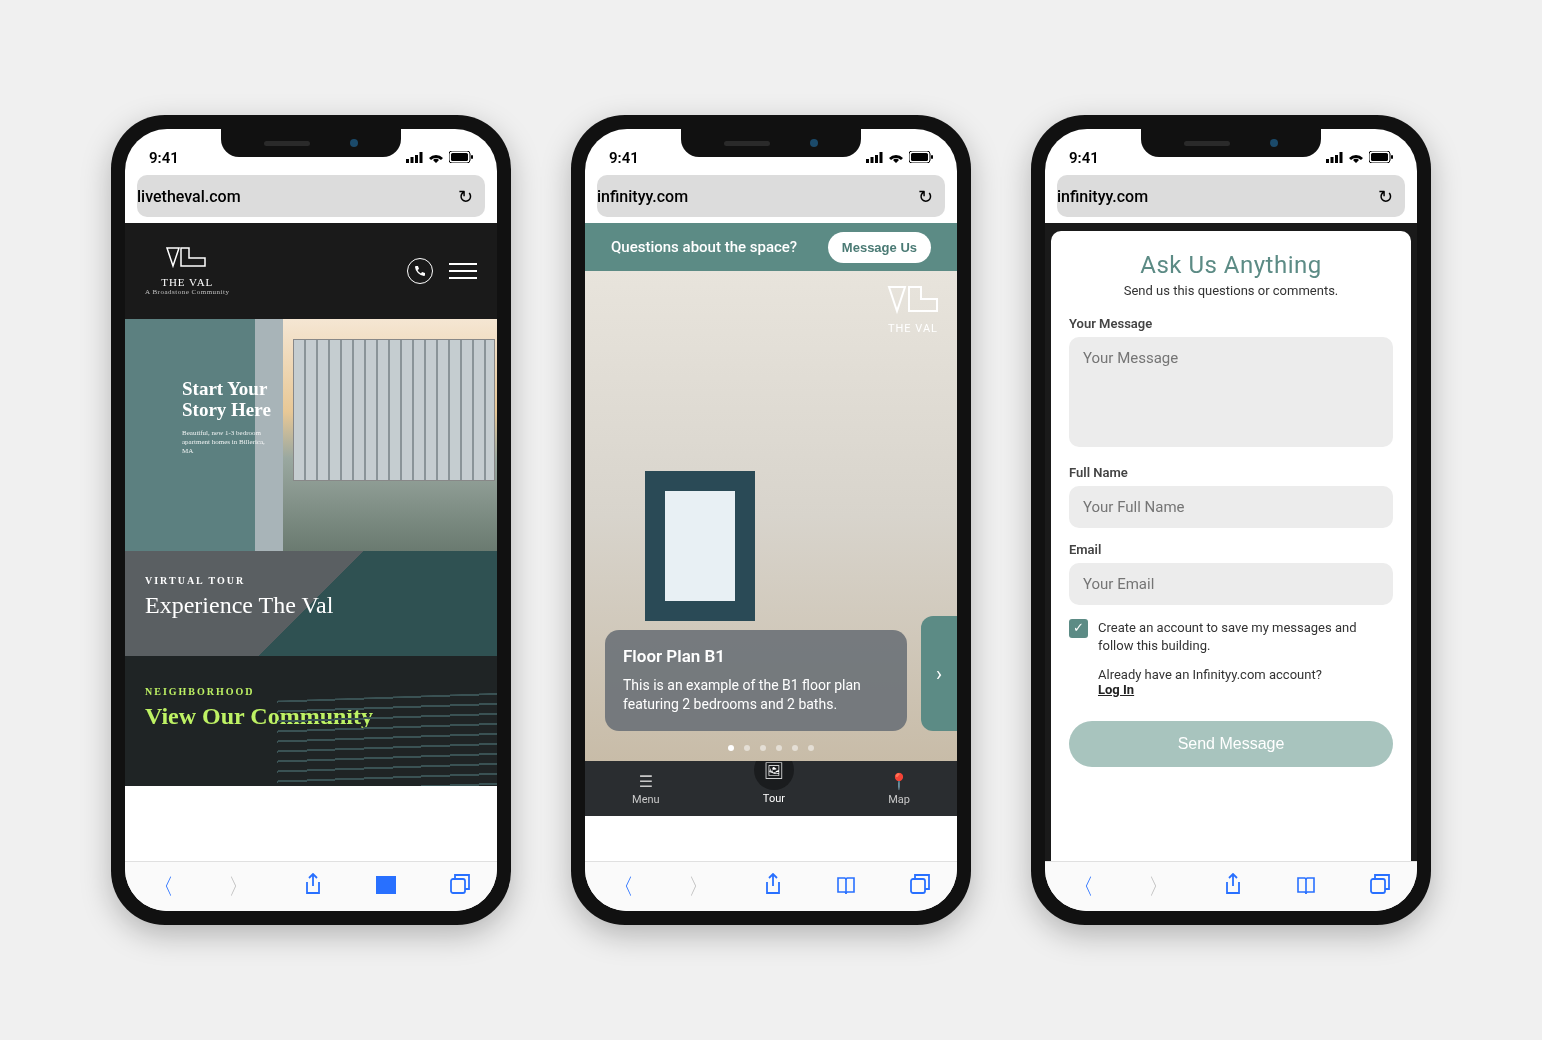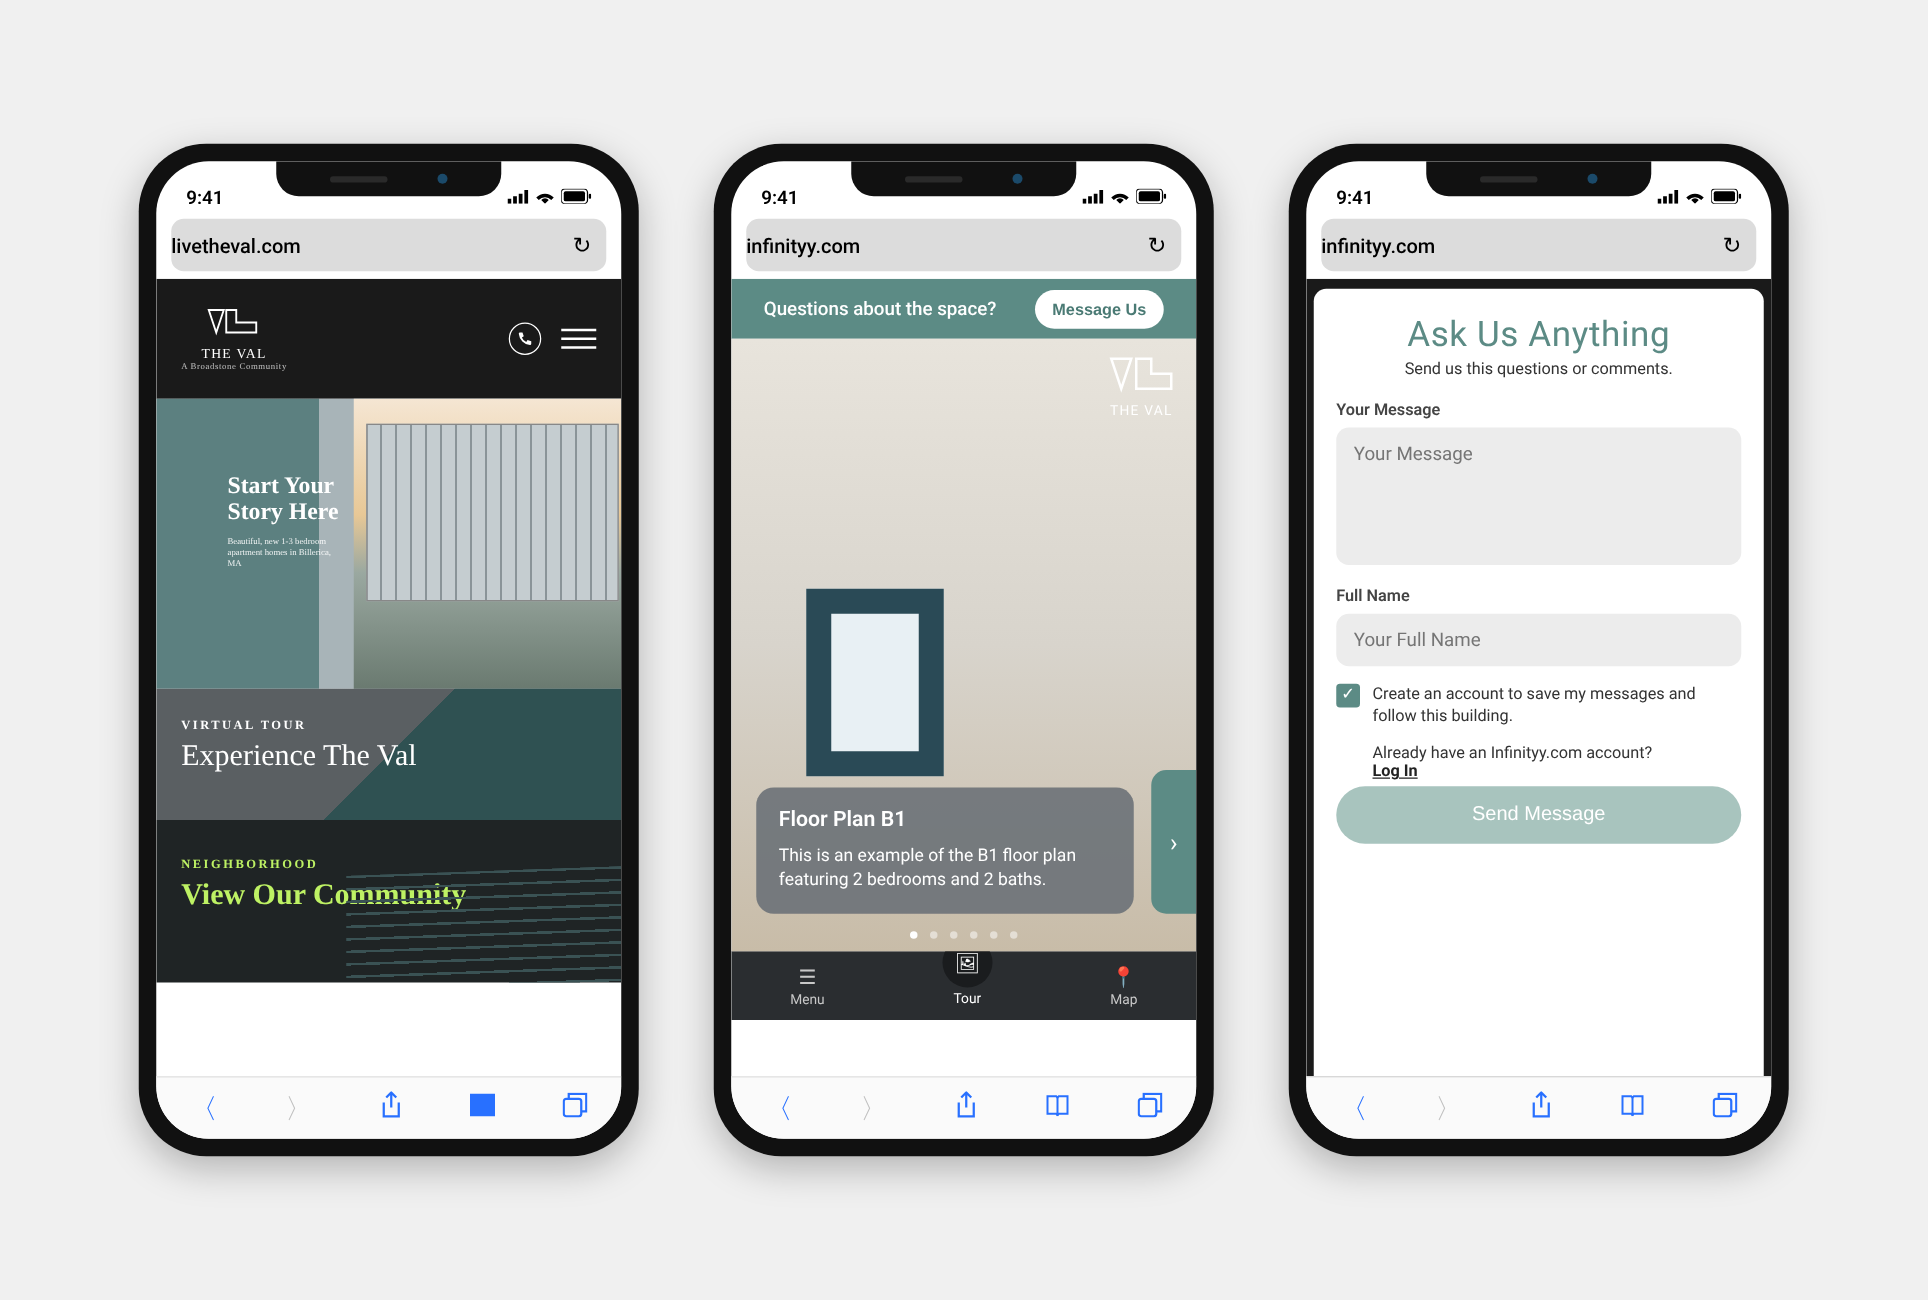--- a/index.html
+++ b/index.html
@@ -223,37 +223,37 @@
   .p2-nav .ico { font-size:16px;}
 
   
   .p3-bg { background:#1a1a1a; height:100%; padding:8px 6px 0; overflow:hidden;}
   .p3-card {
     background:#fff; border-radius:10px 10px 0 0;
     padding:20px 18px 10px;
     height:100%;
   }
   .p3-card h2 {
-    color:#5c8b85; font-size:28px; font-weight:400; text-align:center;
+    color:#5c8b85; font-size:24px; font-weight:400; text-align:center;
     letter-spacing:0.5px;
   }
   .p3-card .sub { text-align:center; font-size:13px; color:#333; margin-top:4px; margin-bottom:18px;}
   .p3-field { margin-bottom:14px;}
   .p3-field label { display:block; font-size:13px; font-weight:600; color:#444; margin-bottom:6px;}
   .p3-field textarea, .p3-field input {
     width:100%; background:#ececec; border:none; border-radius:10px;
     padding:12px 14px; font-size:15px; color:#888; font-family:inherit;
   }
   .p3-field textarea { height:110px; resize:none;}
   .p3-check { display:flex; gap:10px; font-size:13px; color:#333; line-height:1.4; margin-top:4px; margin-bottom:12px;}
   .p3-check .box {
     min-width:19px; height:19px; background:#5c8b85; border-radius:3px;
     display:flex; align-items:center; justify-content:center; color:#fff; font-size:13px;
   }
-  .p3-login { font-size:13px; color:#333; margin-left:29px; margin-bottom:4px;}
+  .p3-login { font-size:13px; color:#333; margin-left:29px; margin-bottom:24px;}
   .p3-login a { color:#222; font-weight:700; text-decoration:underline;}
   .p3-submit {
     width:100%; background:#a8c4be; border:none; border-radius:28px;
     padding:14px; color:#fff; font-size:16px; font-weight:500;
   }
 
   
   .safari-bar {
     height:50px; background:#fafafa; border-top:1px solid #e0e0e0;
     display:flex; align-items:center; justify-content:space-around;
@@ -477,20 +477,24 @@
           <h2>Ask Us Anything</h2>
           <div class="sub">Send us this questions or comments.</div>
           <div class="p3-field">
             <label>Your Message</label>
             <textarea placeholder="Your Message" style=""></textarea>
           </div>
           <div class="p3-field">
             <label>Full Name</label>
             <input placeholder="Your Full Name" style="">
           </div>
+          <div class="p3-field">
+            <label>Email</label>
+            <input placeholder="Your Email" style="">
+          </div>
           <div class="p3-check">
             <div class="box">✓</div>
             <span>Create an account to save my messages and follow this building.</span>
           </div>
           <div class="p3-login">
             <span>Already have an Infinityy.com account?</span><br>
             <a href="#">Log In</a>
           </div>
           <button class="p3-submit">Send Message</button>
         </div>

